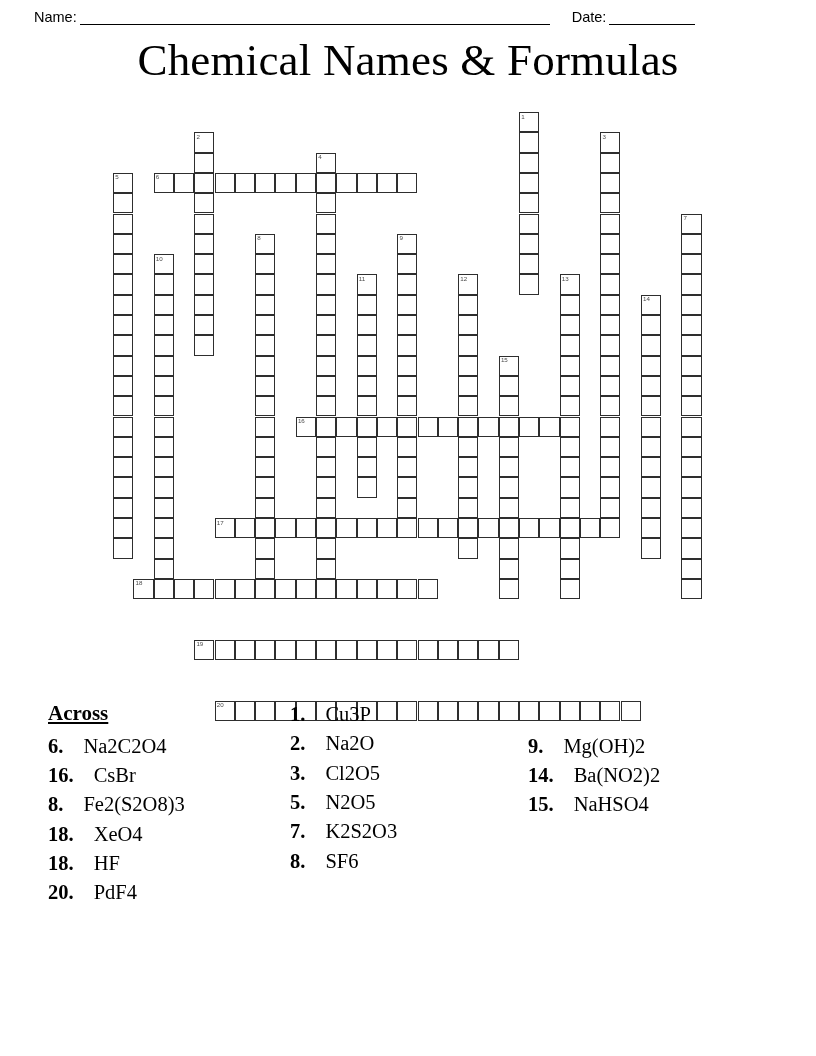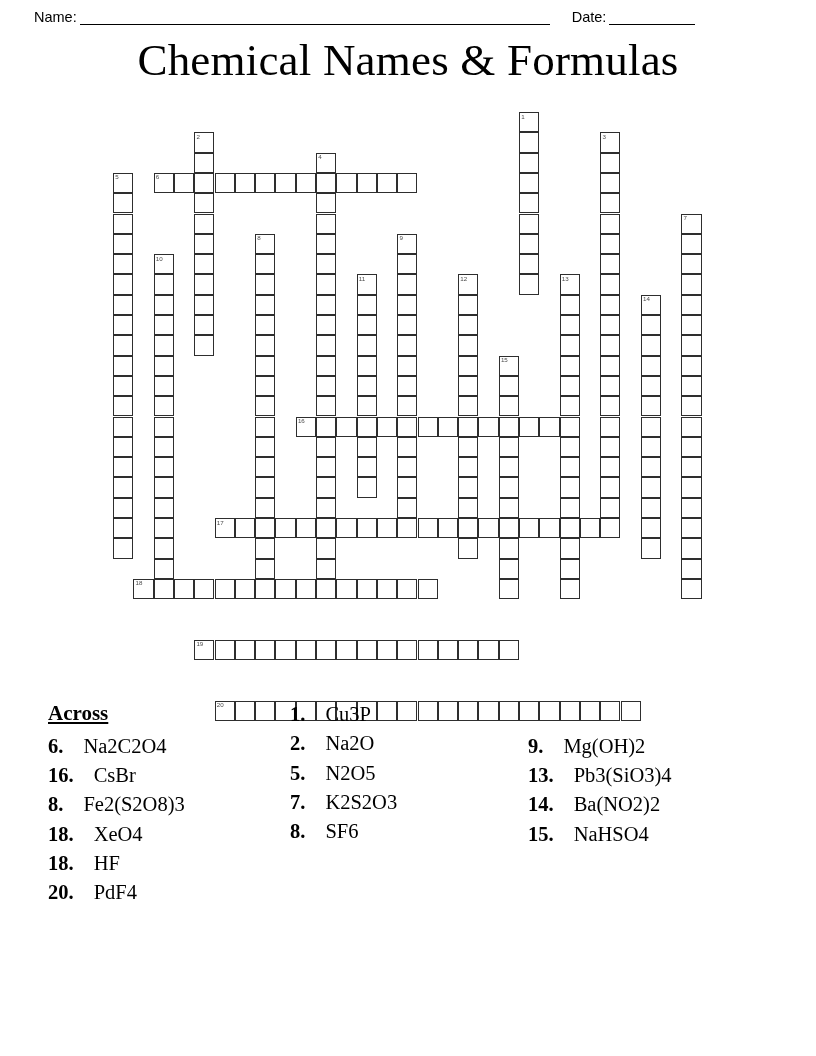--- a/index.html
+++ b/index.html
@@ -458,29 +458,29 @@
         <li><span class="n">18.</span><span class="t">XeO4</span></li>
         <li><span class="n">18.</span><span class="t">HF</span></li>
         <li><span class="n">20.</span><span class="t">PdF4</span></li>
       </ul>
   </div>
 
   <div class="clue-col col-down">
     <ul class="clue-list" id="list-down">
         <li><span class="n">1.</span><span class="t">Cu3P</span></li>
         <li><span class="n">2.</span><span class="t">Na2O</span></li>
+        <li><span class="n">3.</span><span class="t">Cl2O5</span></li>
         <li><span class="n">5.</span><span class="t">N2O5</span></li>
         <li><span class="n">7.</span><span class="t">K2S2O3</span></li>
         <li><span class="n">8.</span><span class="t">SF6</span></li>
       </ul>
   </div>
 
   <div class="clue-col col-cont">
     <div class="clue-head spacer">&nbsp;</div>
     <ul class="clue-list" id="list-cont">
         <li><span class="n">9.</span><span class="t">Mg(OH)2</span></li>
-        <li><span class="n">13.</span><span class="t">Pb3(SiO3)4</span></li>
         <li><span class="n">14.</span><span class="t">Ba(NO2)2</span></li>
         <li><span class="n">15.</span><span class="t">NaHSO4</span></li>
       </ul>
   </div>
 
 </div>
 
 </body></html>

